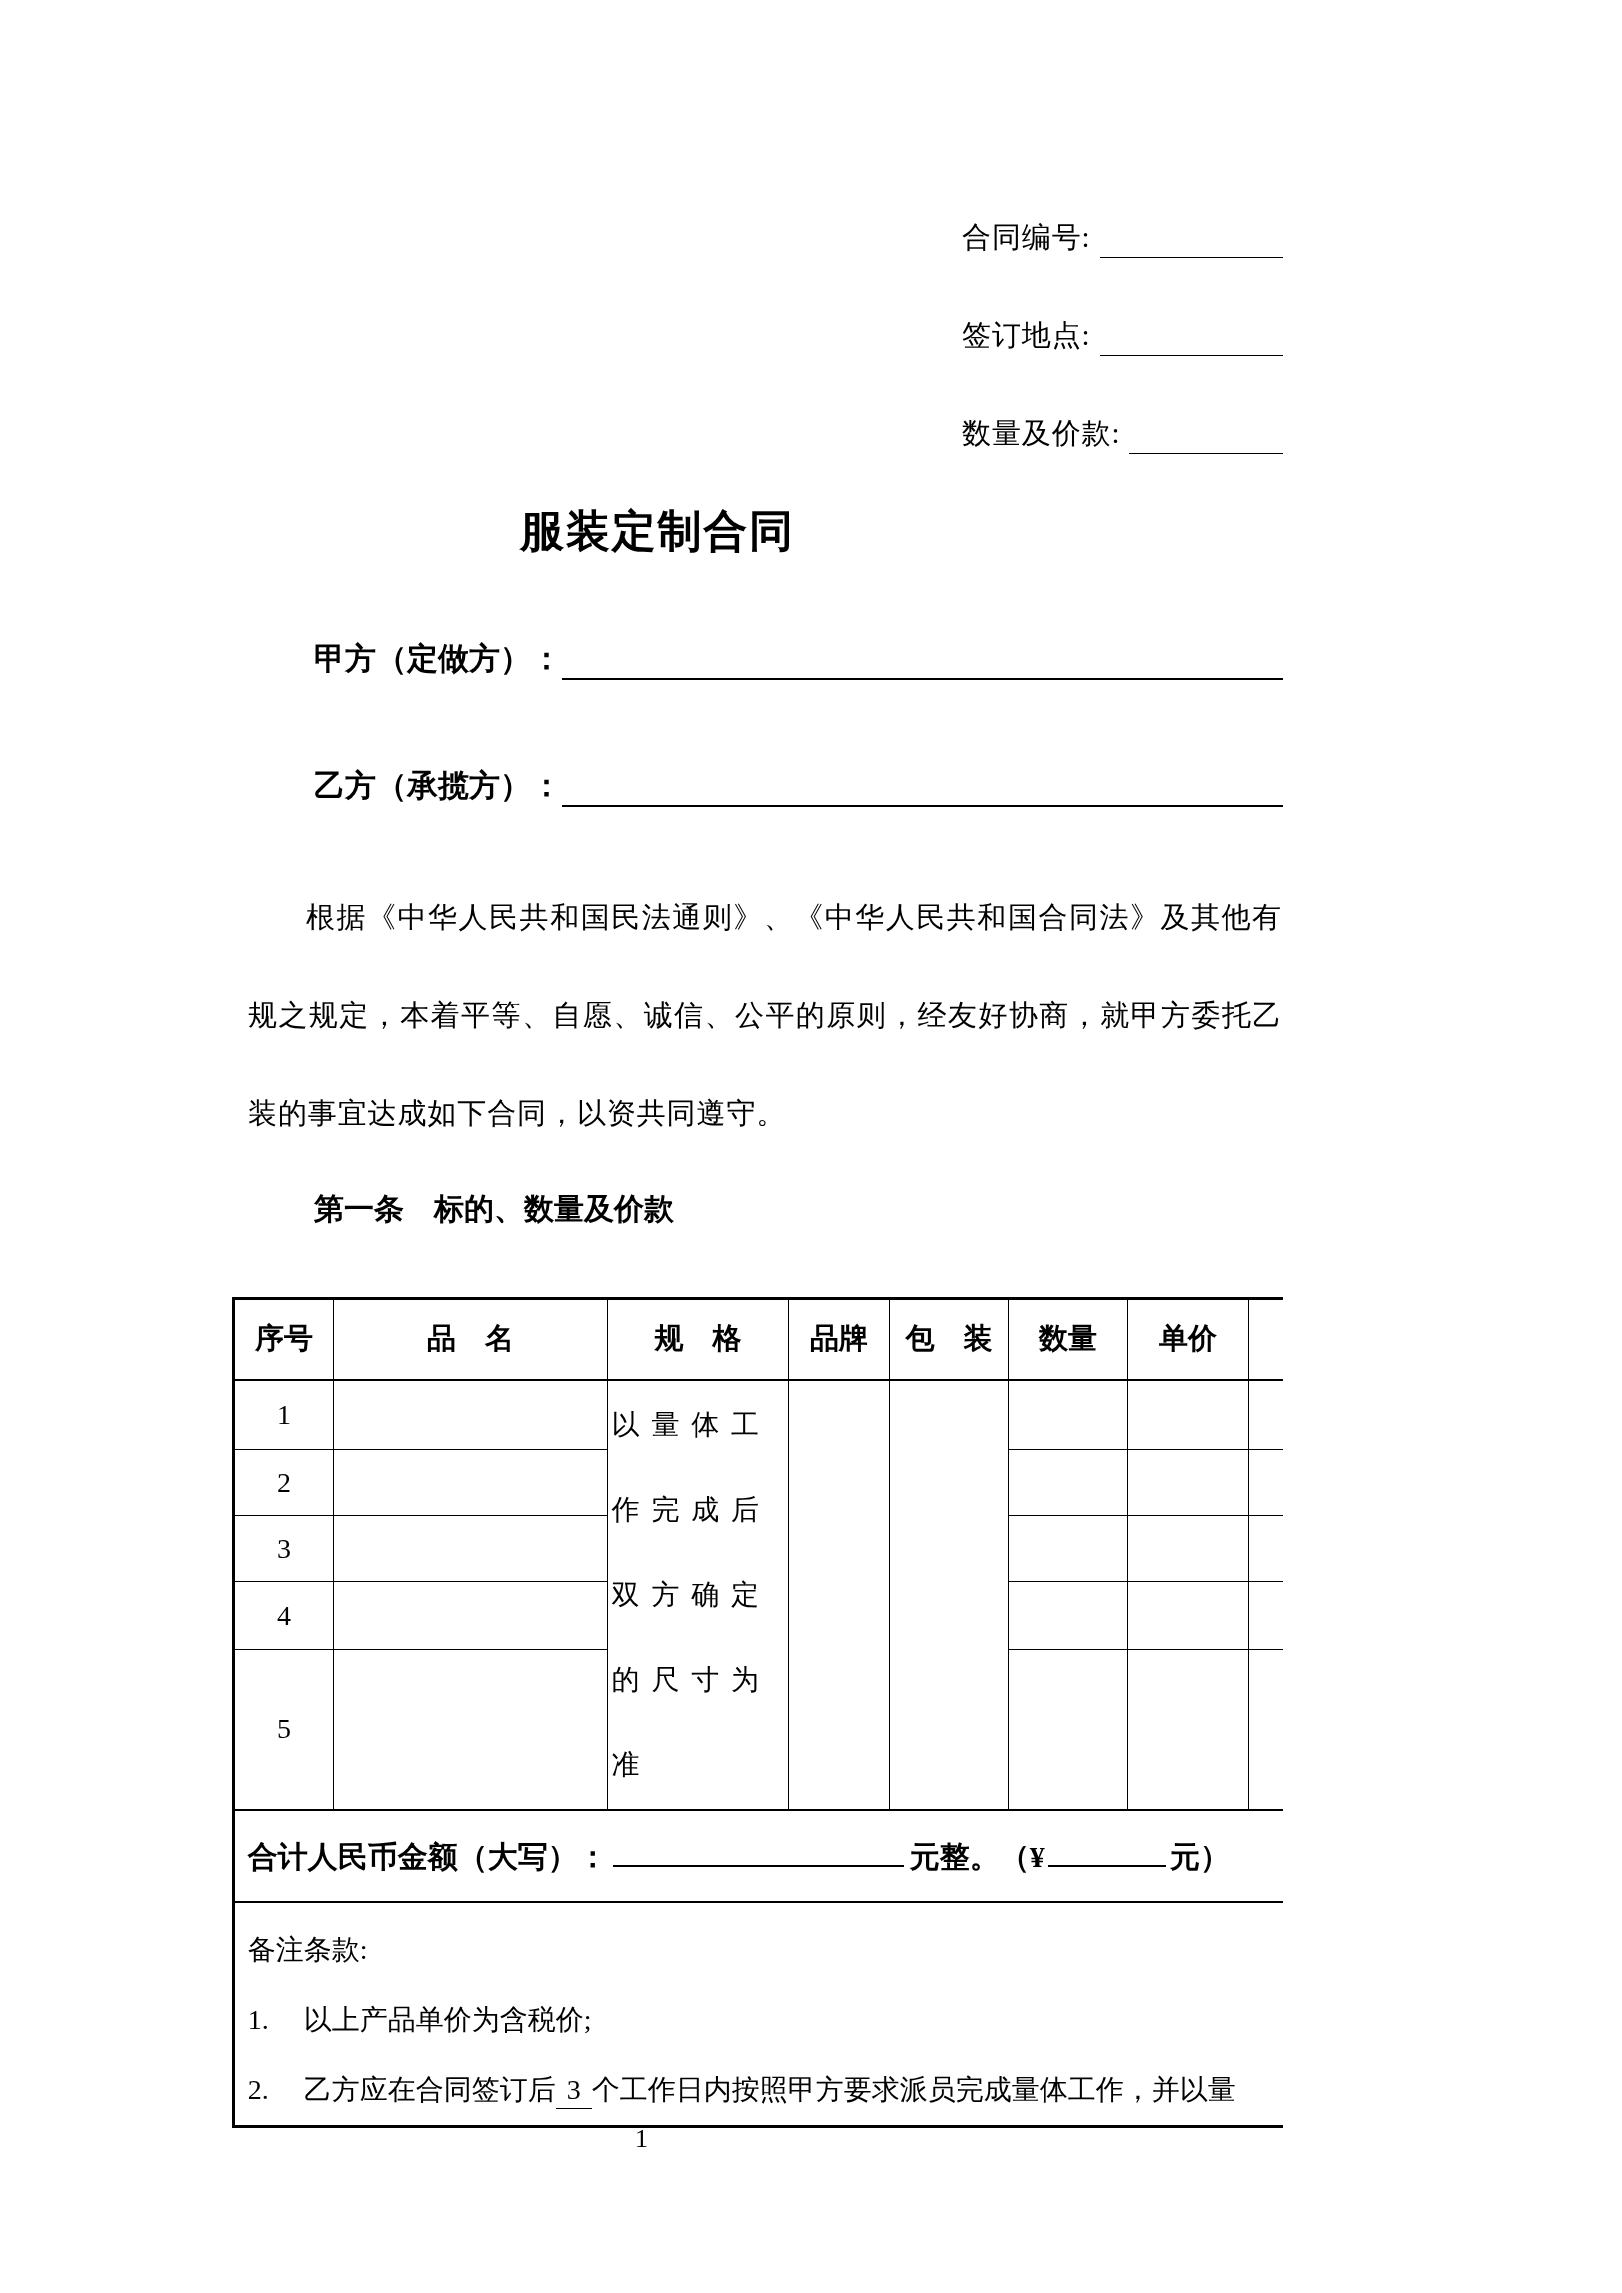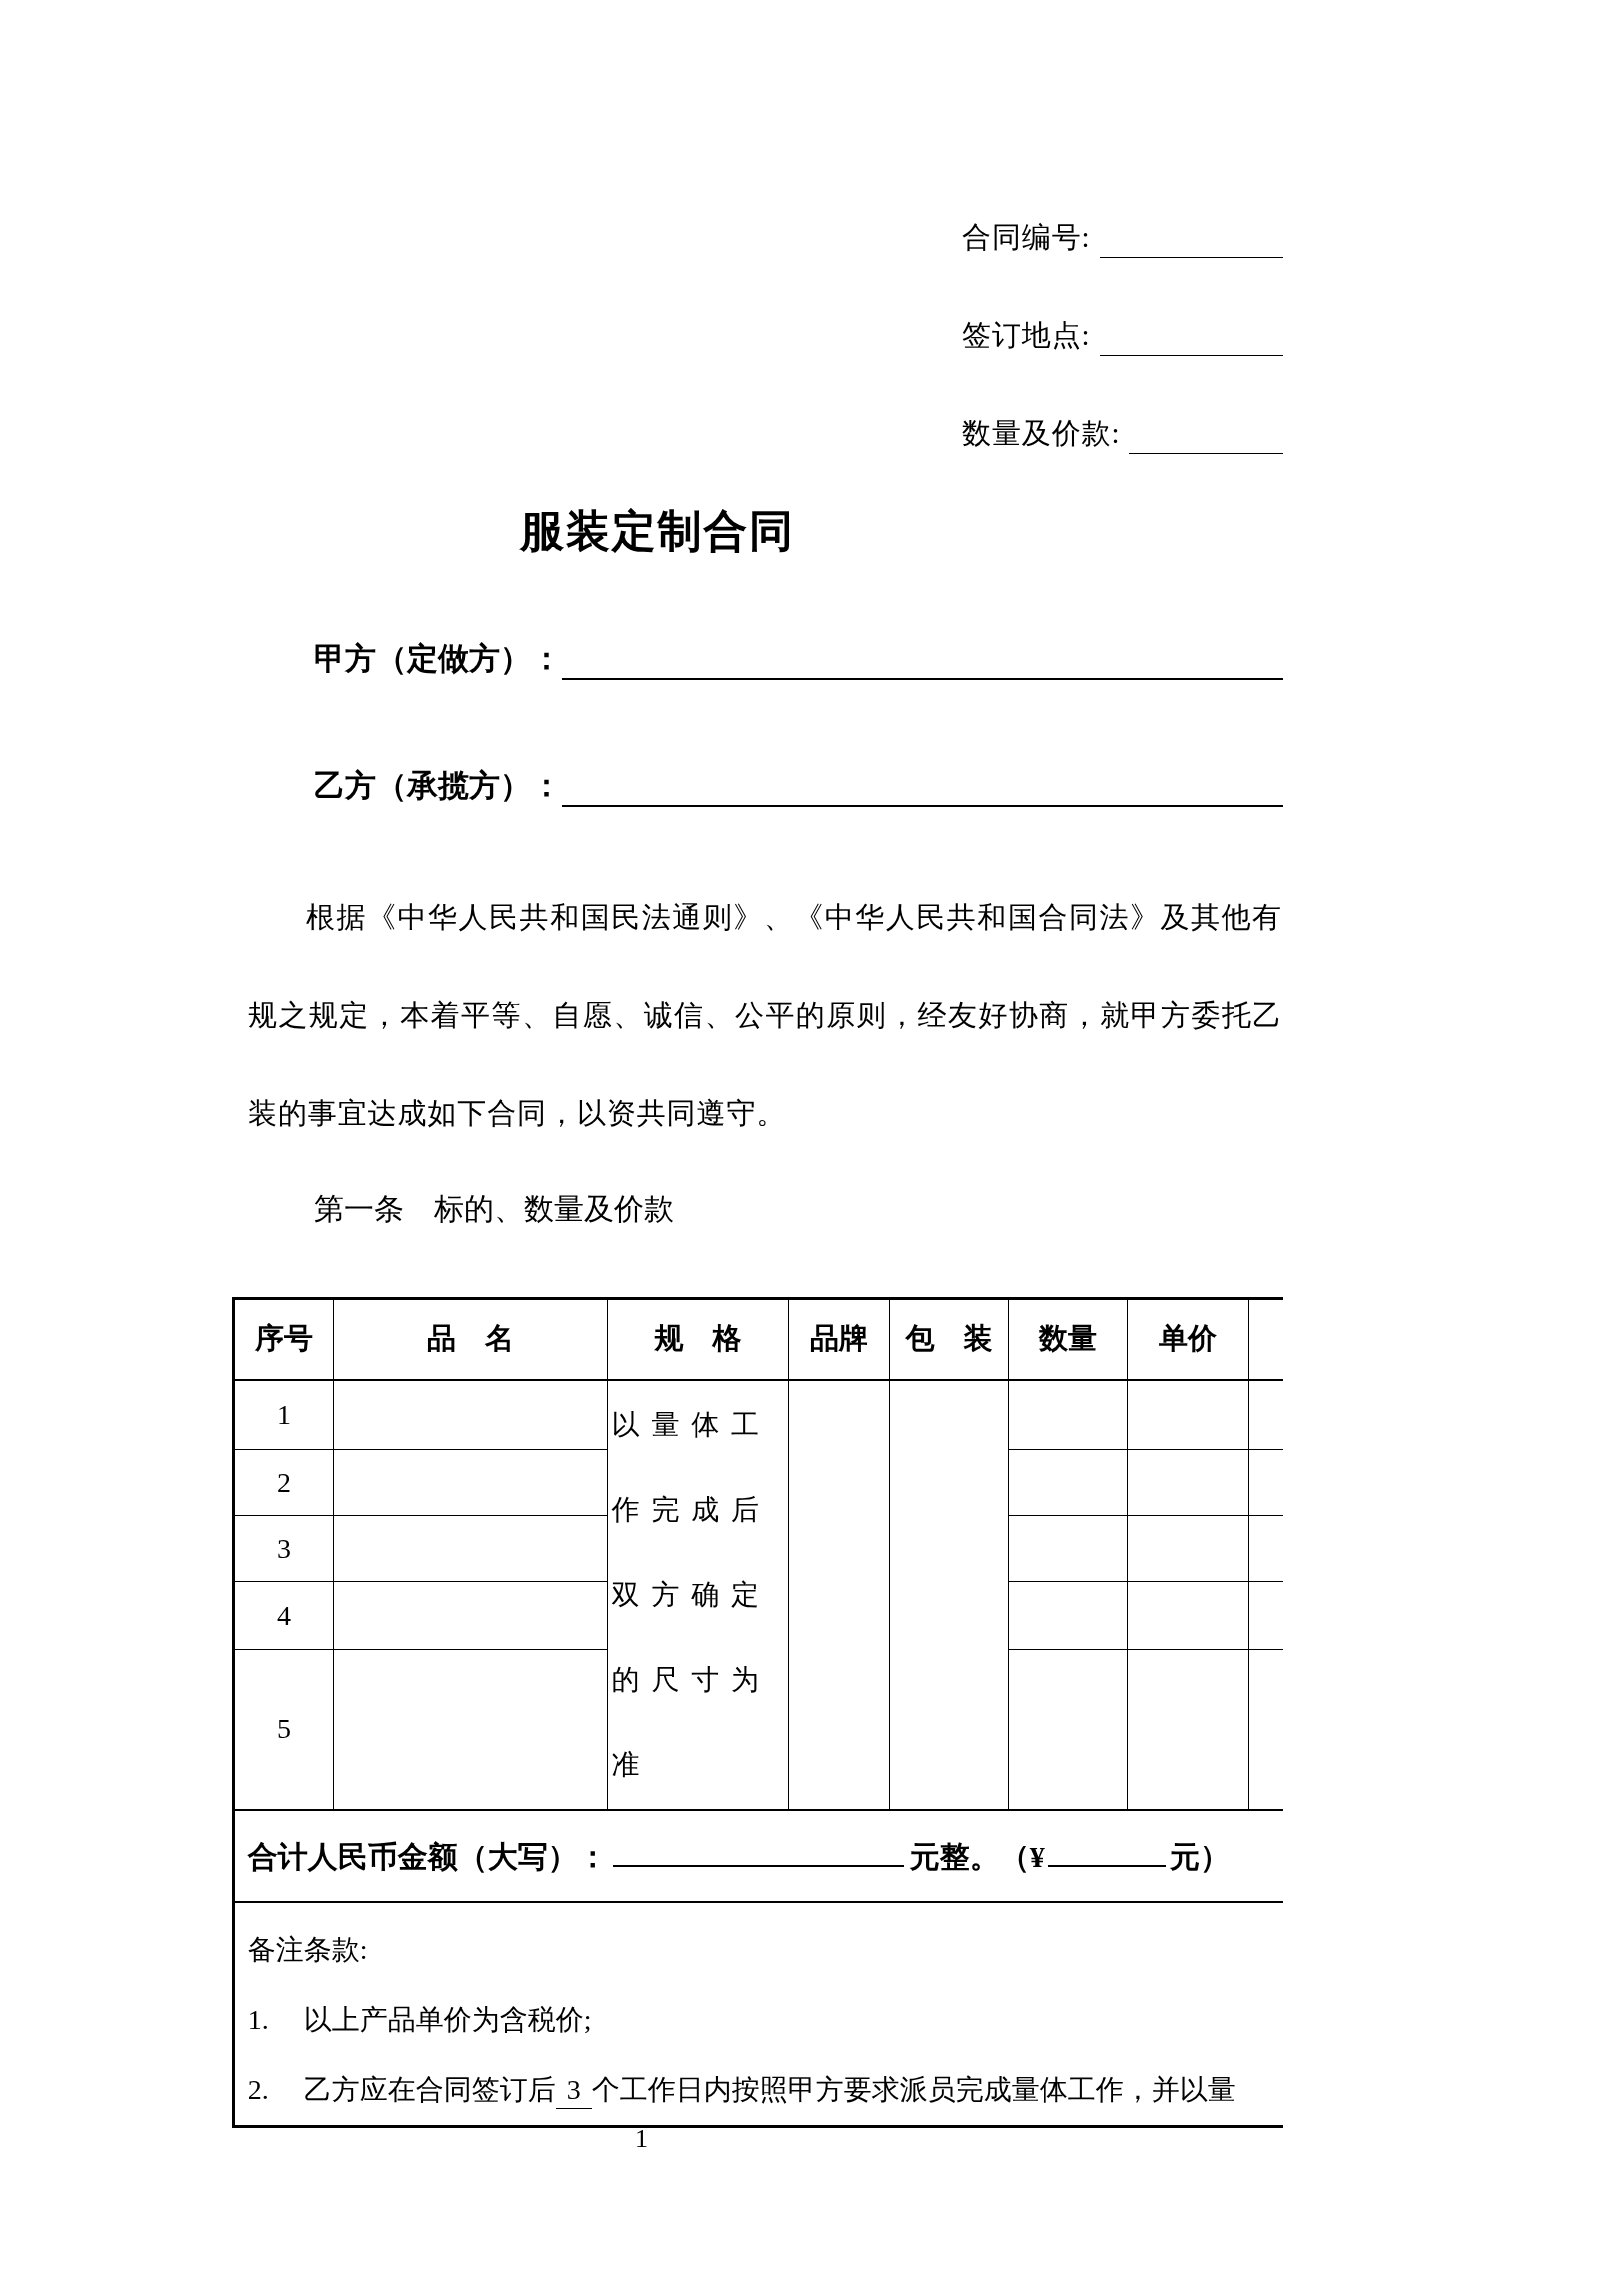--- a/index.html
+++ b/index.html
@@ -82,21 +82,21 @@
     text-align:justify;
     letter-spacing:0.9px;
   }
 
   
   .sec1-heading {
     position:absolute;
     top:1189px;
     left:314px;
     font-size:30px;
-    font-weight:normal;
+    font-weight:bold;
   }
 
   
   table.items {
     position:absolute;
     top:1253px;
     left:232px;
     width:1176px;
     border-collapse:collapse;
     table-layout:fixed;

